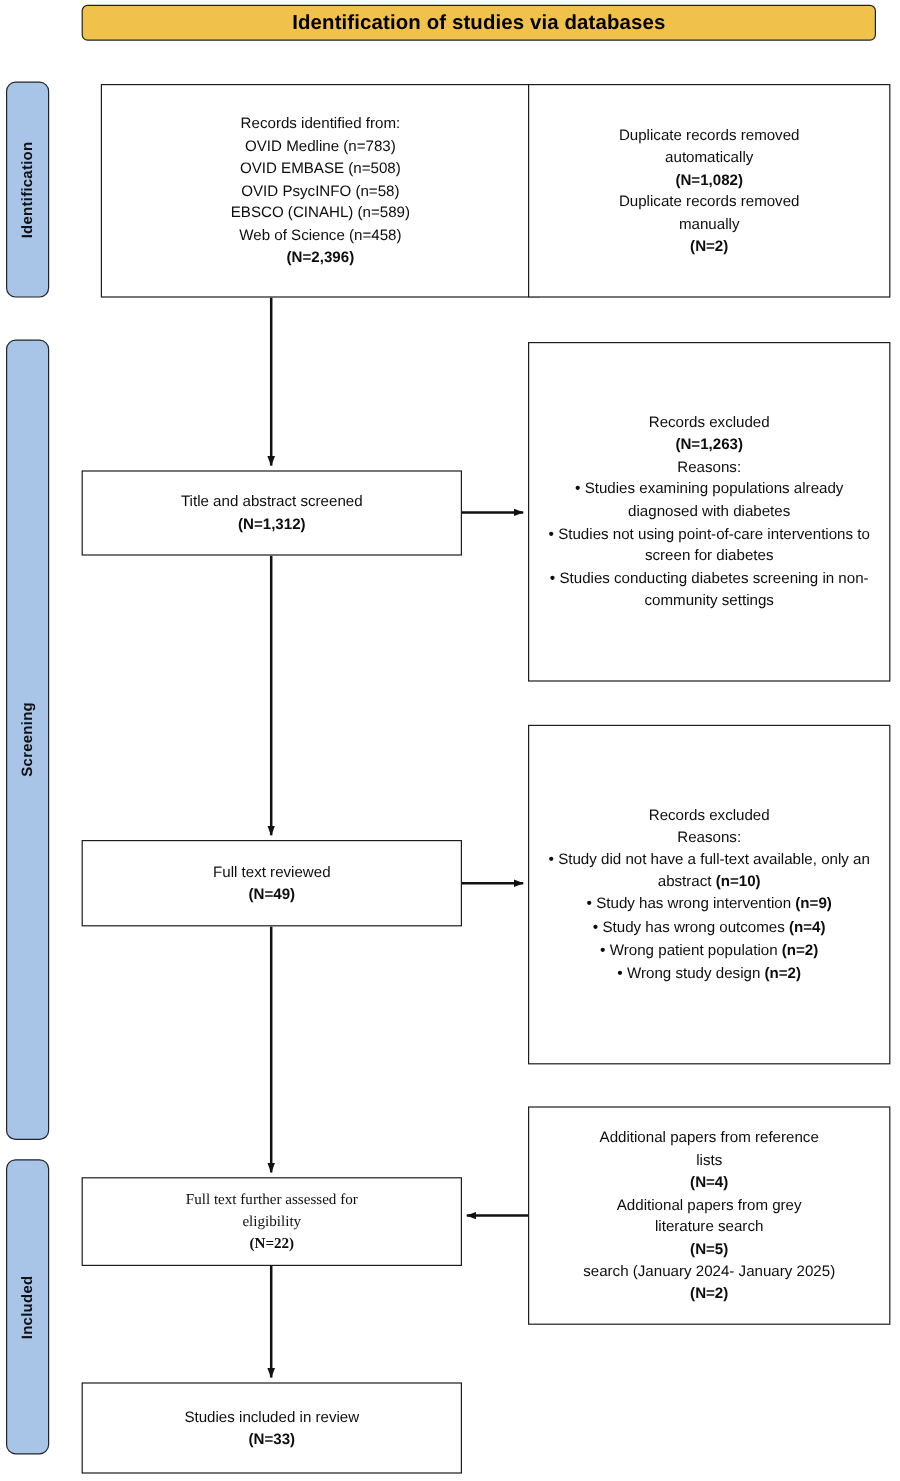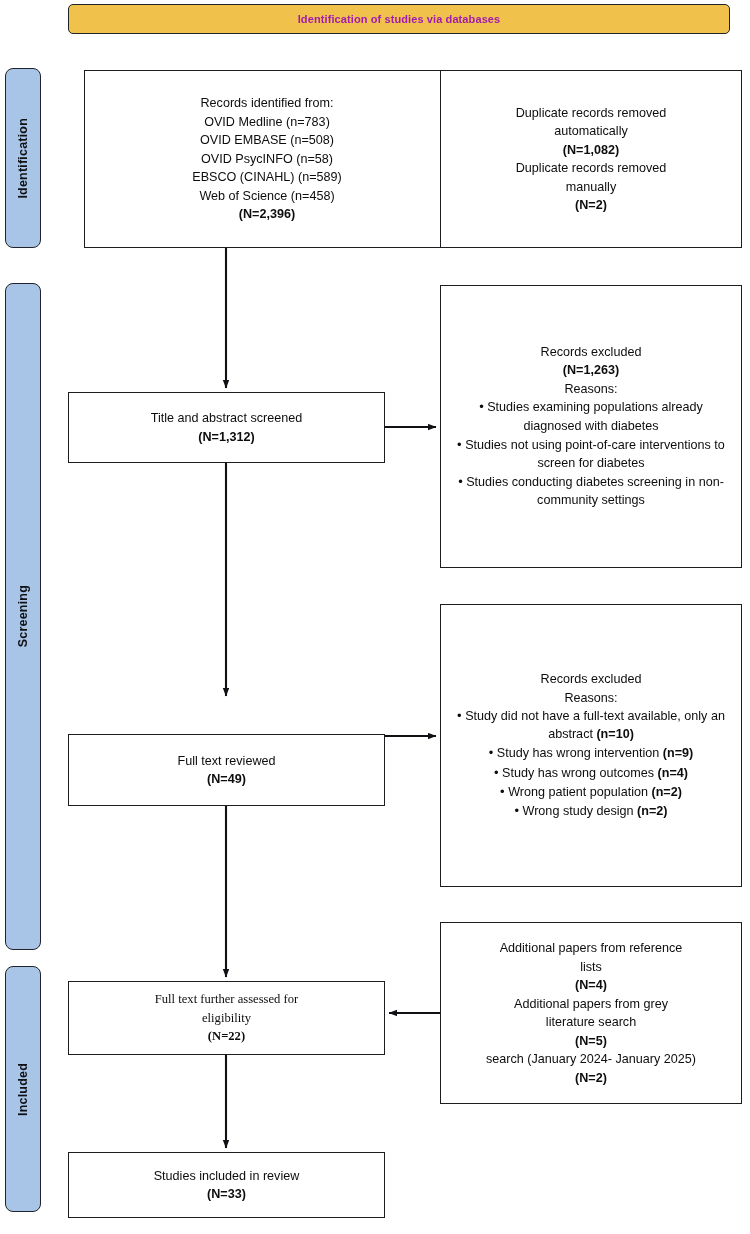--- a/index.html
+++ b/index.html
@@ -36,24 +36,24 @@
     height: 30px;
     background: #F0C24B;
     border: 1.5px solid #20232a;
     border-radius: 5px;
     display: flex;
     align-items: center;
     justify-content: center;
     box-sizing: border-box;
   }
   .banner-text {
-    font-size: 11px;
+    font-size: 17px;
     font-weight: bold;
     letter-spacing: 0.1px;
-    color: #a21caf;
+    color: #000000;
     text-align: center;
   }
 
   
   .stage {
     position: absolute;
     left: 5px;
     width: 36px;
     background: #A8C5E8;
     border: 1.5px solid #20232a;
@@ -203,21 +203,21 @@
           <span>Studies not using point-of-care interventions to screen for diabetes</span>
         </li>
         <li>
           <span class="dot">•</span>
           <span>Studies conducting diabetes screening in non-community settings</span>
         </li>
       </ul>
     </div>
   </div>
 
-  <div class="node" style="left:68px; top:700px; width:317px; height:72px;margin-top:34px;">
+  <div class="node" style="left:68px; top:700px; width:317px; height:72px;">
     <div class="node-body">
       <span class="ln">Full text reviewed</span>
       <span class="ln"><b>(N=49)</b></span>
     </div>
   </div>
 
   <div class="node" style="left:440px; top:604px; width:302px; height:283px;">
     <div class="node-body">
       <span class="ln">Records excluded</span>
       <span class="ln">Reasons:</span>
@@ -260,20 +260,20 @@
       <span class="ln">lists</span>
       <span class="ln"><b>(N=4)</b></span>
       <span class="ln">Additional papers from grey</span>
       <span class="ln">literature search</span>
       <span class="ln"><b>(N=5)</b></span>
       <span class="ln">search (January 2024- January 2025)</span>
       <span class="ln"><b>(N=2)</b></span>
     </div>
   </div>
 
-  <div class="node" style="left:68px; top:1152px; width:317px; height:66px;">
+  <div class="node" style="left:68px; top:1152px; width:317px; height:76px;">
     <div class="node-body">
       <span class="ln">Studies included in review</span>
       <span class="ln"><b>(N=33)</b></span>
     </div>
   </div>
 
 </div>
 
 </body></html>

